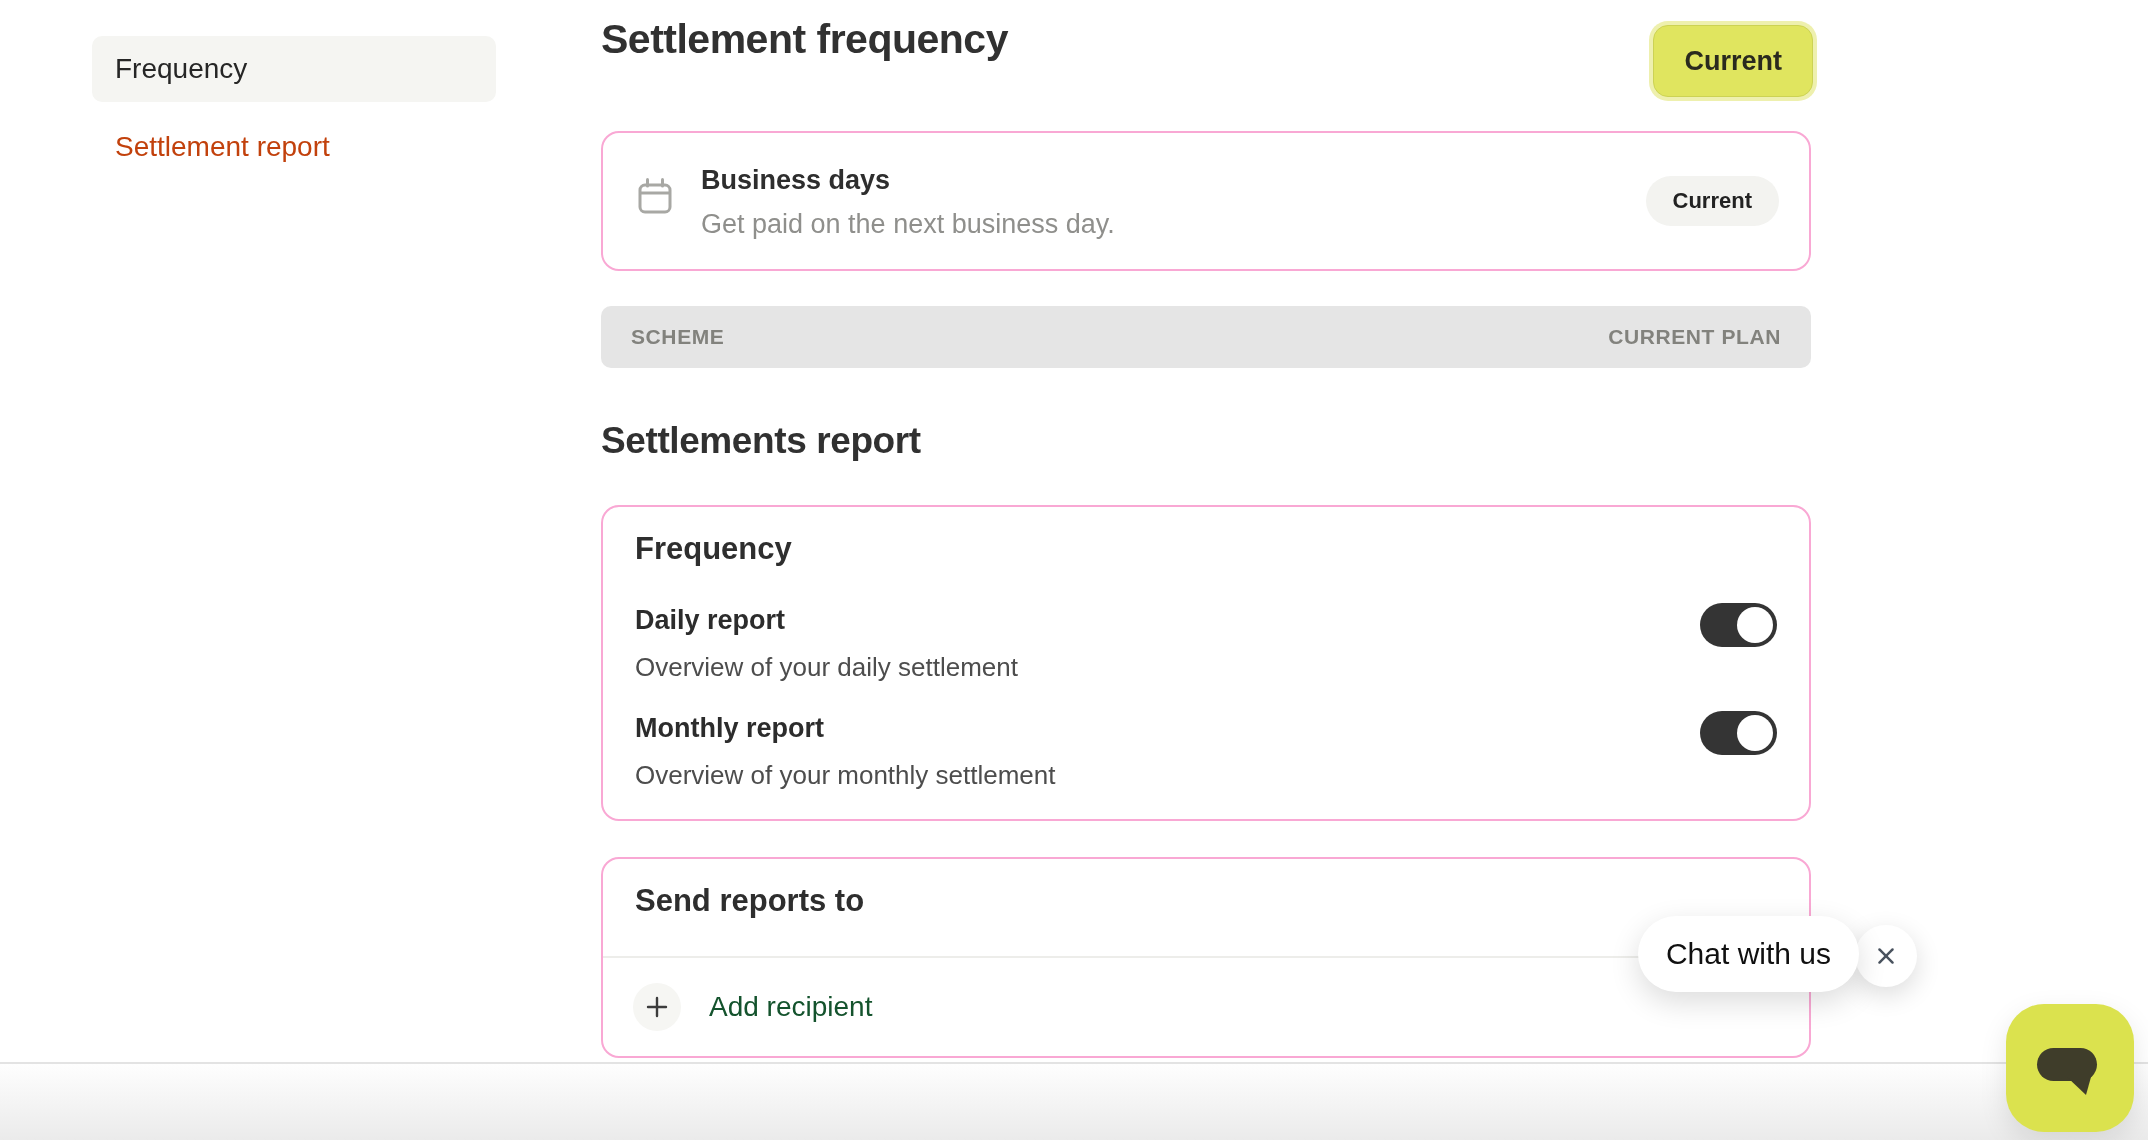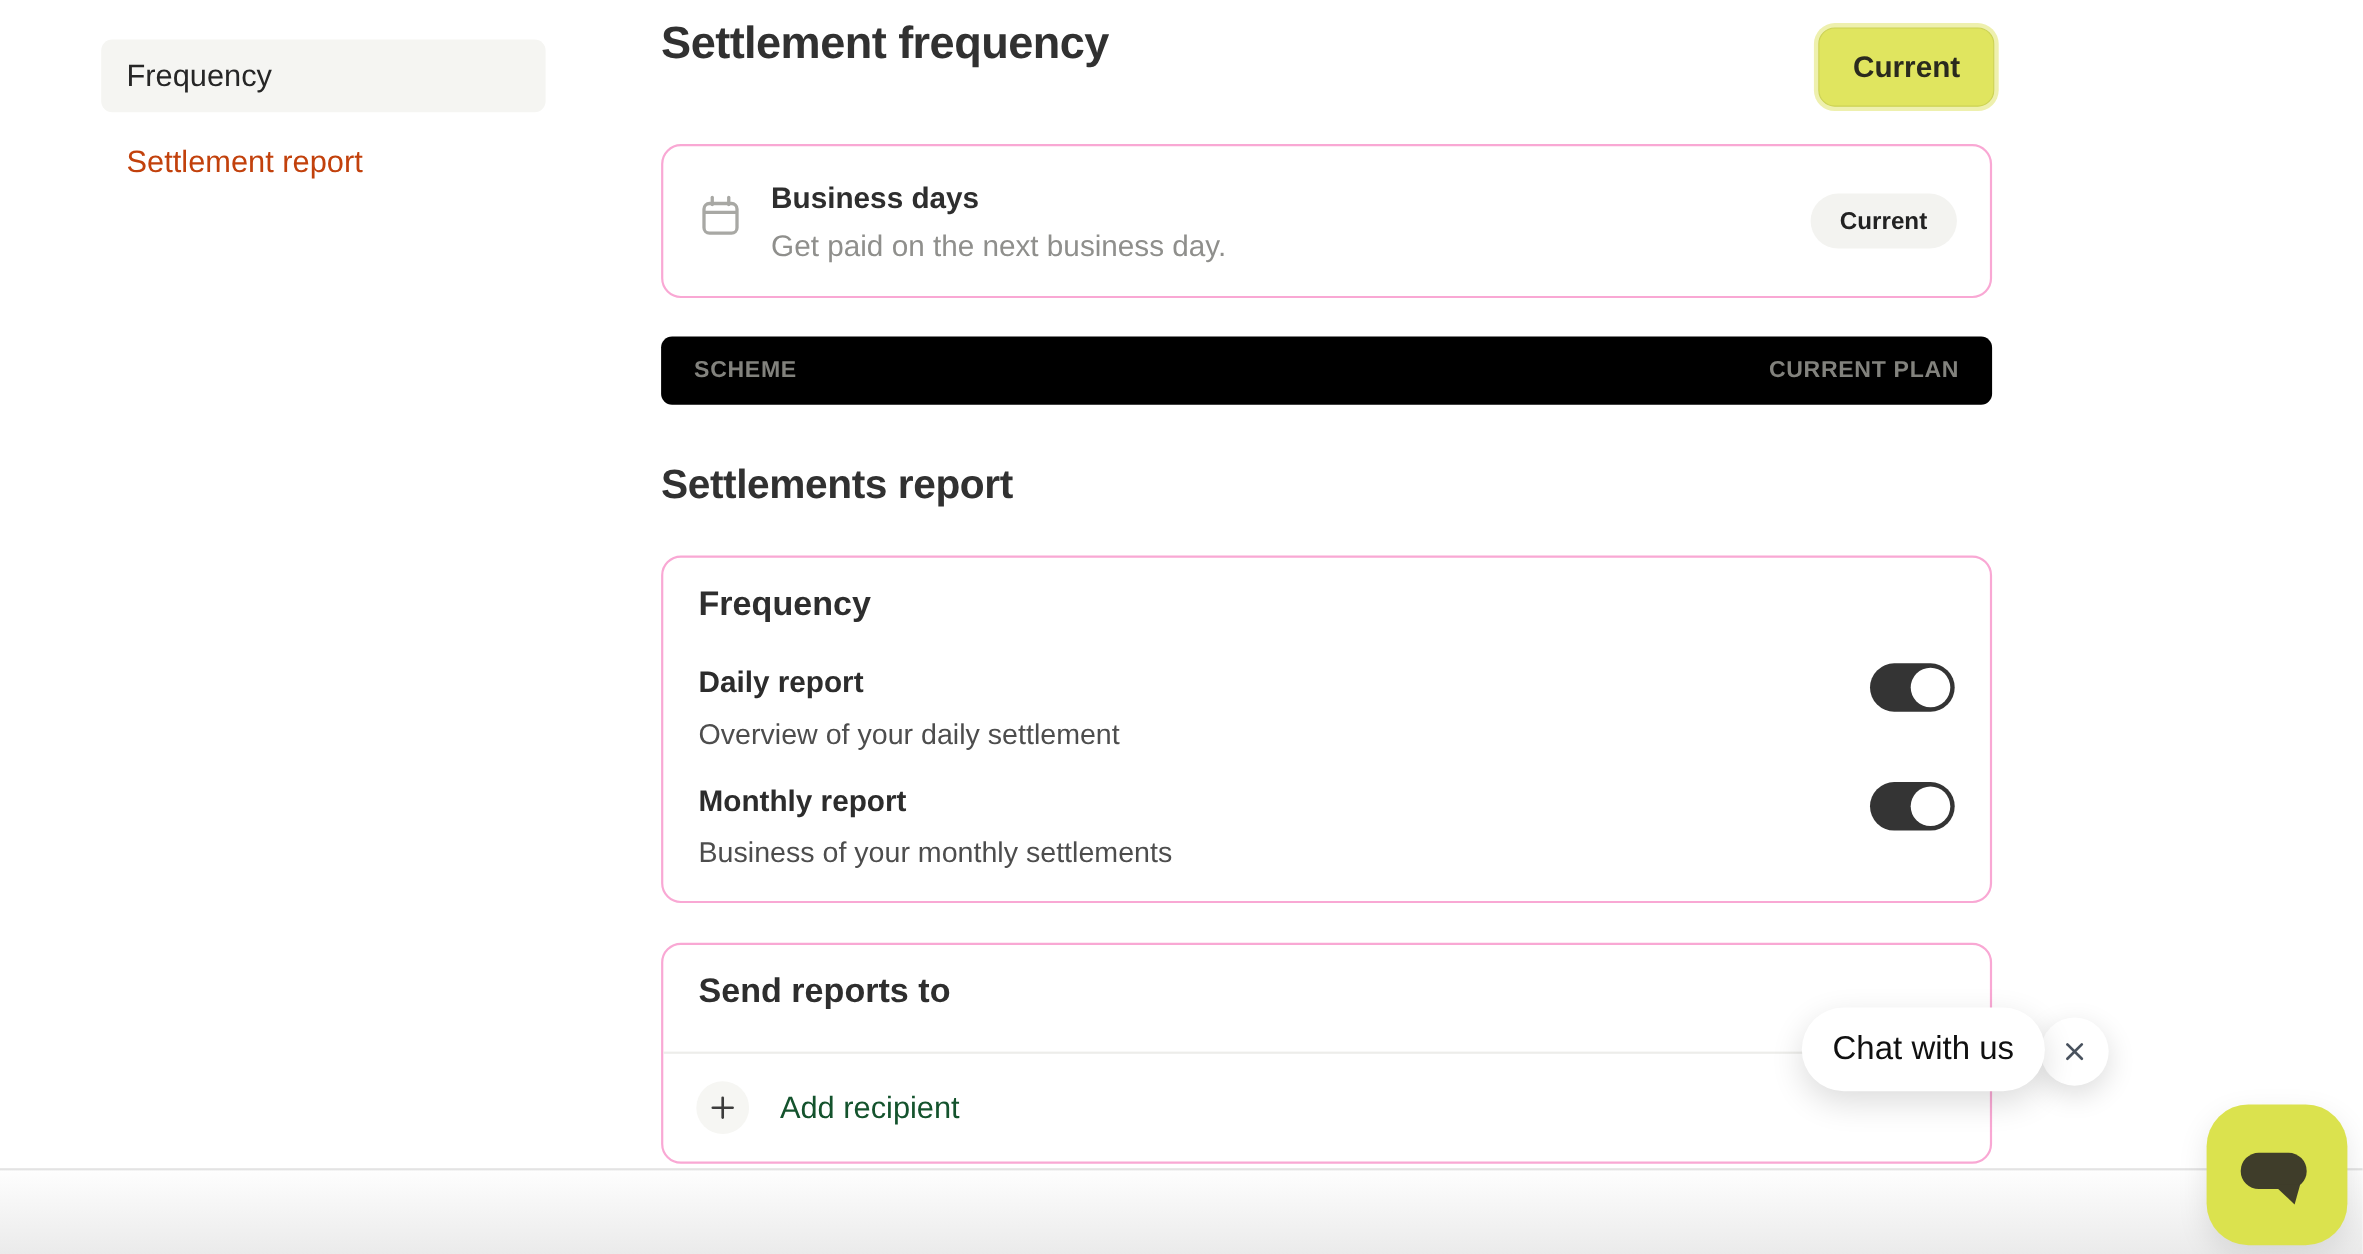--- a/index.html
+++ b/index.html
@@ -37,21 +37,21 @@
   .plan-title{position:absolute;left:98px;top:32px;font-size:27px;font-weight:600;color:#2e2e2e;}
   .plan-sub{position:absolute;left:98px;top:76px;font-size:27px;font-weight:400;color:#8f8f8c;}
   .badge{
     position:absolute;right:30px;top:43px;height:50px;line-height:50px;padding:0 27px;
     background:#f3f3f0;border-radius:26px;font-size:22px;font-weight:700;color:#222;
   }
 
   
   .scheme-bar{
     position:absolute;left:0;top:306px;width:1210px;height:62px;box-sizing:border-box;
-    background:#000000;border-radius:10px;display:flex;align-items:center;justify-content:space-between;
+    background:#e5e5e5;border-radius:10px;display:flex;align-items:center;justify-content:space-between;
     padding:0 30px;font-size:21px;font-weight:700;color:#82827d;letter-spacing:0.6px;
   }
 
   .section-heading{position:absolute;left:0;top:420px;margin:0;font-size:37px;font-weight:700;color:#313131;letter-spacing:-0.4px;}
 
   
   .freq-card{top:505px;height:316px;}
   .card-h3{position:absolute;left:32px;top:24px;margin:0;font-size:31px;font-weight:700;color:#2e2e2e;}
   .row-label{position:absolute;left:32px;font-size:27px;font-weight:600;color:#2c2c2c;}
   .row-desc{position:absolute;left:32px;font-size:26px;font-weight:400;color:#4d4d4d;}
@@ -135,21 +135,21 @@
     <section class="card freq-card">
       <h3 class="card-h3">Frequency</h3>
 
       <div class="row-label r1l">Daily report</div>
       <div class="row-desc r1d">Overview of your daily settlement</div>
       <button class="toggle t1" aria-checked="true">
         <span class="knob"></span>
       </button>
 
       <div class="row-label r2l">Monthly report</div>
-      <div class="row-desc r2d">Business of your monthly settlements</div>
+      <div class="row-desc r2d">Overview of your monthly settlement</div>
       <button class="toggle t2" aria-checked="true">
         <span class="knob"></span>
       </button>
     </section>
 
     <section class="card send-card">
       <h3 class="card-h3">Send reports to</h3>
       <div class="divider"></div>
       <button class="add-row">
         <span class="plus-circle">

